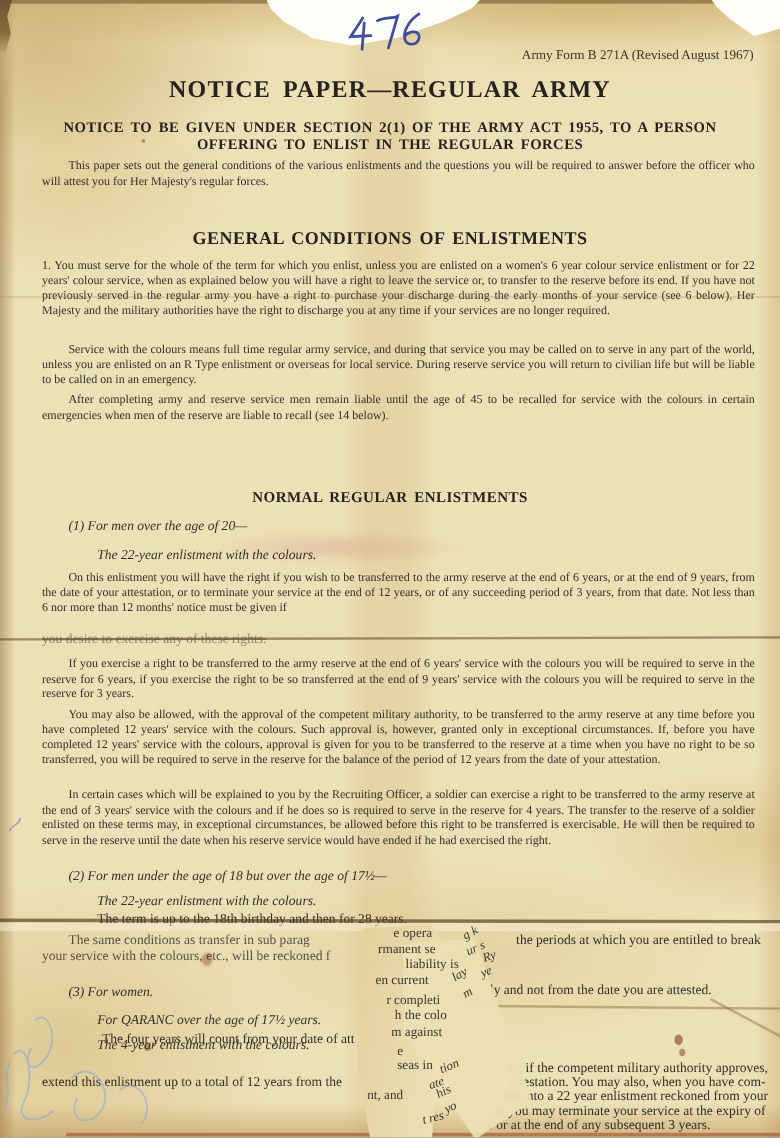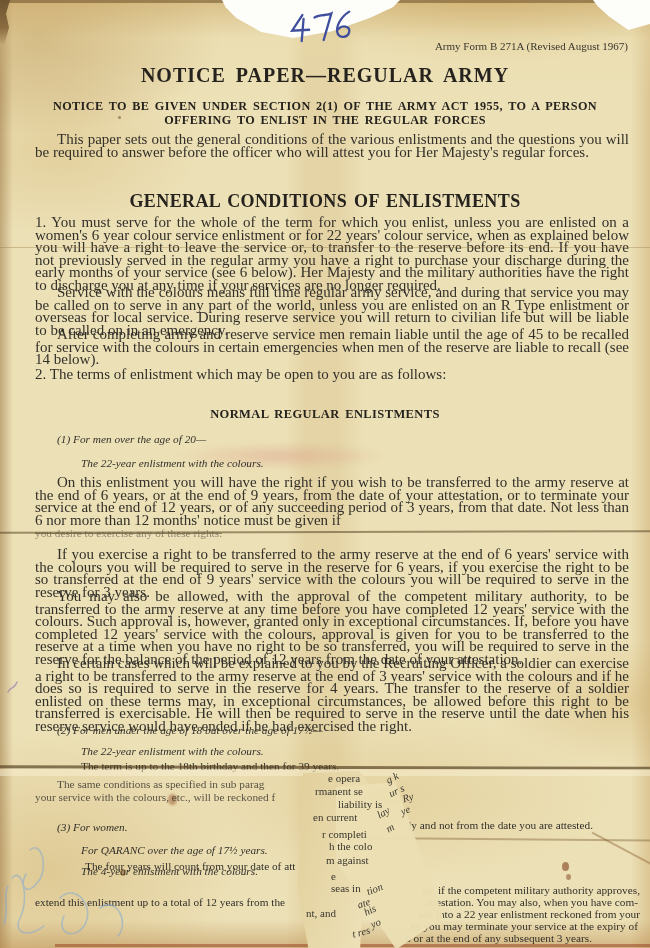--- a/index.html
+++ b/index.html
@@ -14,21 +14,21 @@
       linear-gradient(270deg, rgba(190,150,85,.35) 0%, rgba(0,0,0,0) 3%),
       linear-gradient(90deg, rgba(0,0,0,0) 44%, rgba(196,160,92,.18) 47%, rgba(196,160,92,.18) 52%, rgba(0,0,0,0) 56%),
       radial-gradient(ellipse 260px 140px at 6% 4%, rgba(176,134,66,.5), rgba(0,0,0,0) 70%),
       radial-gradient(ellipse 300px 90px at 75% 0%, rgba(205,172,100,.45), rgba(0,0,0,0) 70%),
       radial-gradient(ellipse 200px 120px at 9% 16%, rgba(210,178,110,.35), rgba(0,0,0,0) 70%),
       radial-gradient(ellipse 260px 200px at 8% 92%, rgba(203,168,98,.4), rgba(0,0,0,0) 70%),
       radial-gradient(ellipse 320px 120px at 60% 84%, rgba(214,186,120,.35), rgba(0,0,0,0) 70%),
       radial-gradient(ellipse 200px 90px at 96% 74%, rgba(206,170,100,.35), rgba(0,0,0,0) 70%);
   }
   .abs{position:absolute;}
-  .txt{font-size:15px; line-height:12.6px; text-align:justify; width:594px; left:35px;}
+  .txt{font-size:10px; line-height:12.6px; text-align:justify; width:594px; left:35px;}
   .ind{text-indent:22px;}
   .nowrap{white-space:nowrap; font-size:11.3px; line-height:12.6px;}
   .it{font-style:italic;}
   .ctr{left:0; width:650px; text-align:center;}
   .hd{font-weight:bold; color:#26231e; letter-spacing:.4px;}
   .blur{filter:blur(.35px); opacity:.8;}
   .frag{position:absolute; font-size:11px; line-height:11px; color:#3a372e; white-space:nowrap;
         transform-origin:left top; transform:rotate(var(--r,0deg)); z-index:40;}
   .frag.it{font-size:10.5px;}
   .struck{text-decoration:line-through; text-decoration-color:rgba(60,45,20,.95); opacity:.5; filter:blur(.3px);}
@@ -68,41 +68,41 @@
       <path d="M 62 3 C 53 8, 48 17, 49 23 C 50 29, 59 30, 61 23 C 62 17, 54 16, 50 20"></path>
     </g>
   </svg>
   <span class="abs" style="left:296px;top:14px;font-size:1px;color:rgba(0,0,0,0);">476</span>
 
   <div class="abs nowrap" style="right:22px;top:40px;font-size:11px;color:#3a362c;">Army Form B 271A (Revised August 1967)</div>
   <div class="abs ctr hd" style="top:64px;font-size:20px;letter-spacing:1px;word-spacing:4px;">NOTICE PAPER—REGULAR ARMY</div>
   <div class="abs hd" style="left:30px;top:99px;width:590px;font-size:12.2px;line-height:14px;text-align:center;word-spacing:2px;">NOTICE TO BE GIVEN UNDER SECTION 2(1) OF THE ARMY ACT 1955, TO A PERSON OFFERING TO ENLIST IN THE REGULAR FORCES</div>
   <div class="abs txt ind" style="top:133px;">This paper sets out the general conditions of the various enlistments and the questions you will be required to answer before the officer who will attest you for Her Majesty's regular forces.</div>
 
-  <div class="abs ctr hd" style="top:191px;font-size:18px;word-spacing:2px;">GENERAL CONDITIONS OF ENLISTMENTS</div>
+  <div class="abs ctr hd" style="top:191px;font-size:15px;word-spacing:2px;">GENERAL CONDITIONS OF ENLISTMENTS</div>
   <div class="abs txt" style="top:216px;">1. You must serve for the whole of the term for which you enlist, unless you are enlisted on a women's 6 year colour service enlistment or for 22 years' colour service, when as explained below you will have a right to leave the service or, to transfer to the reserve before its end. If you have not previously served in the regular army you have a right to purchase your discharge during the early months of your service (see 6 below). Her Majesty and the military authorities have the right to discharge you at any time if your services are no longer required.</div>
   <div class="abs txt ind" style="top:286px;">Service with the colours means full time regular army service, and during that service you may be called on to serve in any part of the world, unless you are enlisted on an R Type enlistment or overseas for local service. During reserve service you will return to civilian life but will be liable to be called on in an emergency.</div>
   <div class="abs txt ind" style="top:328px;">After completing army and reserve service men remain liable until the age of 45 to be recalled for service with the colours in certain emergencies when men of the reserve are liable to recall (see 14 below).</div>
-  <div class="abs txt" style="top:368px;">2. The terms of enlistment which may be open to you are as follows:</div>
 
   <div class="abs ctr hd" style="top:407px;font-size:12.5px;word-spacing:2px;">NORMAL REGULAR ENLISTMENTS</div>
 
   <div class="abs nowrap it" style="left:57px;top:433px;">(1)  For men over the age of 20—</div>
   <div class="abs nowrap it" style="left:81px;top:457px;">The 22-year enlistment with the colours.</div>
   <div class="abs txt ind" style="top:476px;">On this enlistment you will have the right if you wish to be transferred to the army reserve at the end of 6 years, or at the end of 9 years, from the date of your attestation, or to terminate your service at the end of 12 years, or of any succeeding period of 3 years, from that date. Not less than 6 nor more than 12 months' notice must be given if</div>
   <div class="abs nowrap struck" style="left:35px;top:527px;">you desire to exercise any of these rights.</div>
   <div class="abs txt ind" style="top:548px;">If you exercise a right to be transferred to the army reserve at the end of 6 years' service with the colours you will be required to serve in the reserve for 6 years, if you exercise the right to be so transferred at the end of 9 years' service with the colours you will be required to serve in the reserve for 3 years.</div>
   <div class="abs txt ind" style="top:590px;">You may also be allowed, with the approval of the competent military authority, to be transferred to the army reserve at any time before you have completed 12 years' service with the colours. Such approval is, however, granted only in exceptional circumstances. If, before you have completed 12 years' service with the colours, approval is given for you to be transferred to the reserve at a time when you have no right to be so transferred, you will be required to serve in the reserve for the balance of the period of 12 years from the date of your attestation.</div>
   <div class="abs txt ind" style="top:657px;">In certain cases which will be explained to you by the Recruiting Officer, a soldier can exercise a right to be transferred to the army reserve at the end of 3 years' service with the colours and if he does so is required to serve in the reserve for 4 years. The transfer to the reserve of a soldier enlisted on these terms may, in exceptional circumstances, be allowed before this right to be transferred is exercisable. He will then be required to serve in the reserve until the date when his reserve service would have ended if he had exercised the right.</div>
 
   <div class="abs nowrap it" style="left:57px;top:724px;">(2)  For men under the age of 18 but over the age of 17½—</div>
   <div class="abs nowrap it" style="left:81px;top:745px;">The 22-year enlistment with the colours.</div>
-  <div class="abs nowrap" style="left:81px;top:760px;">The term is up to the 18th birthday and then for 39 years.</div>
+  <div class="abs nowrap" style="left:81px;top:760px;">The term is up to the 18th birthday and then for 28 years.</div>
 
-  <div class="abs nowrap blur" style="left:57px;top:778px;">The same conditions as specified in sub parag</div>
+  <div class="abs nowrap blur" style="left:57px;top:778px;">The same conditions as transfer in sub parag</div>
+  <div class="abs nowrap" style="right:16px;top:778px;">the periods at which you are entitled to break</div>
   <div class="abs nowrap blur" style="left:35px;top:791px;">your service with the colours, etc., will be reckoned f</div>
   <div class="abs nowrap" style="right:57px;top:791px;margin-top:28px;">ly and not from the date you are attested.</div>
 
   <div class="abs nowrap it" style="left:57px;top:821px;">(3)  For women.</div>
   <div class="abs nowrap it" style="left:81px;top:844px;">For QARANC over the age of 17½ years.</div>
   <div class="abs nowrap it" style="left:81px;top:865px;">The 4-year enlistment with the colours.</div>
 
   <div class="abs nowrap" style="left:57px;top:860px;margin-left:28px;">The four years will count from your date of att</div>
   <div class="abs nowrap" style="right:10px;top:884px;">ay, if the competent military authority approves,</div>
   <div class="abs nowrap" style="left:35px;top:896px;">extend this enlistment up to a total of 12 years from the</div>

